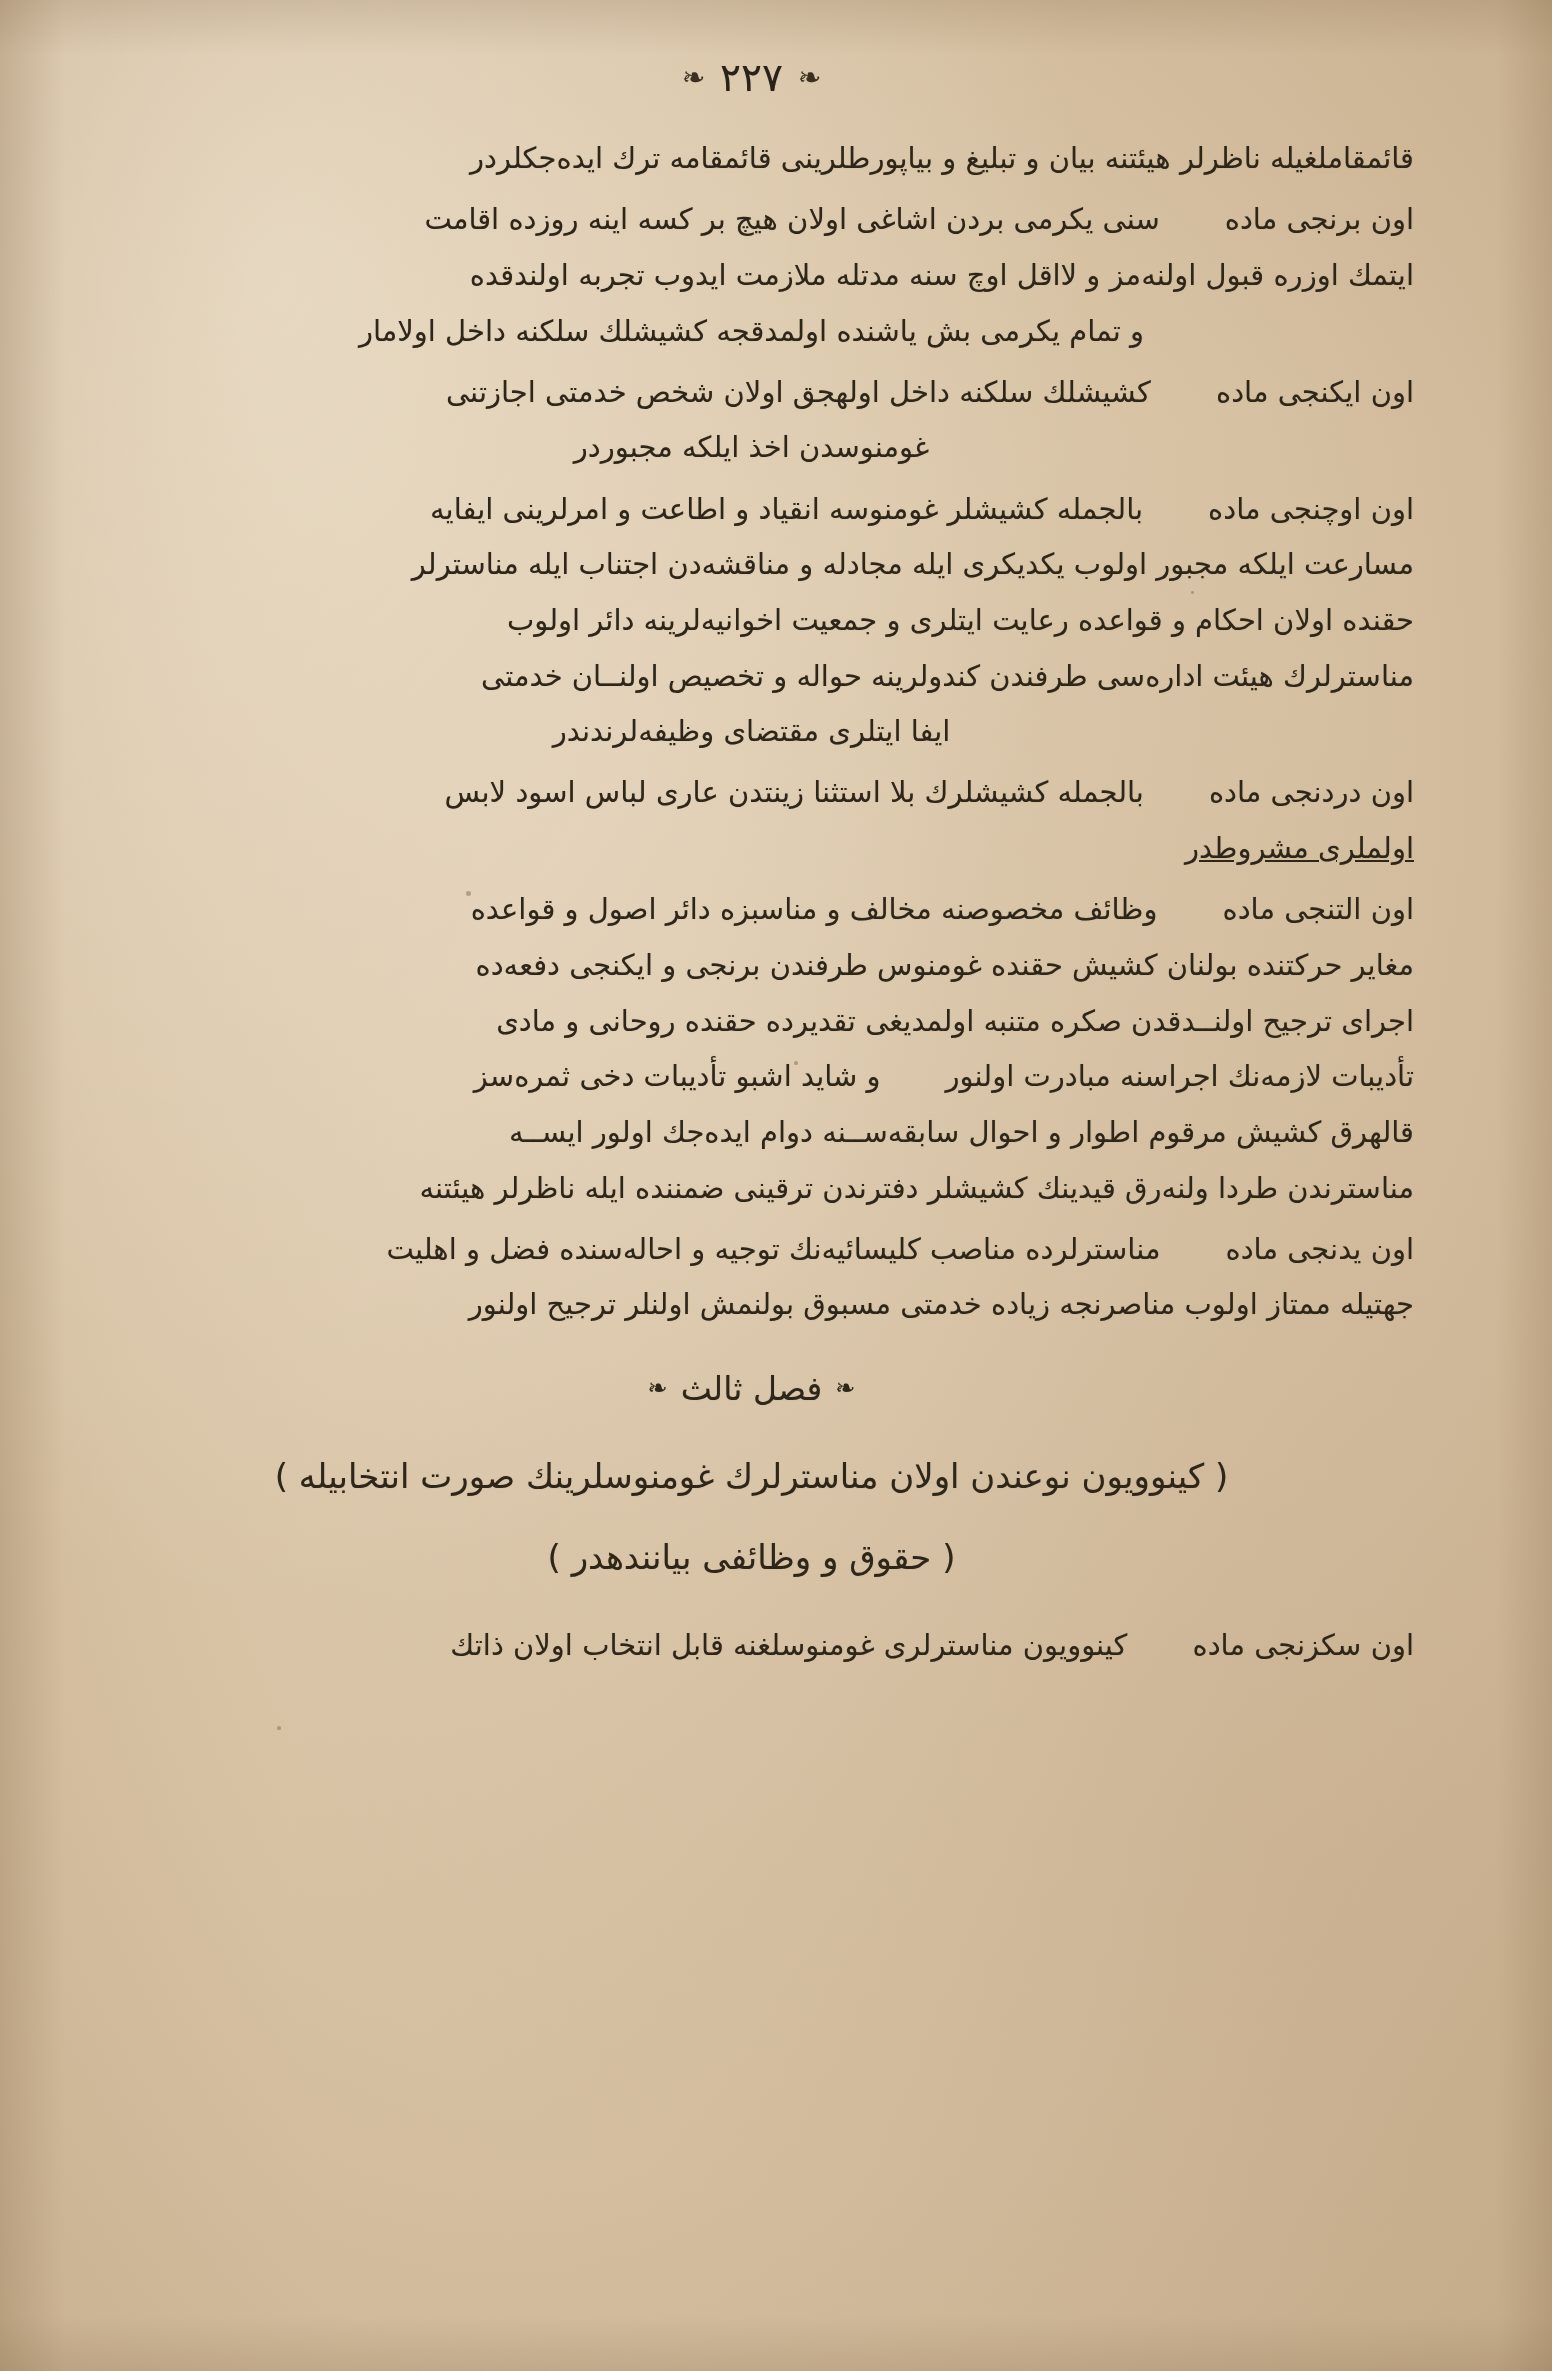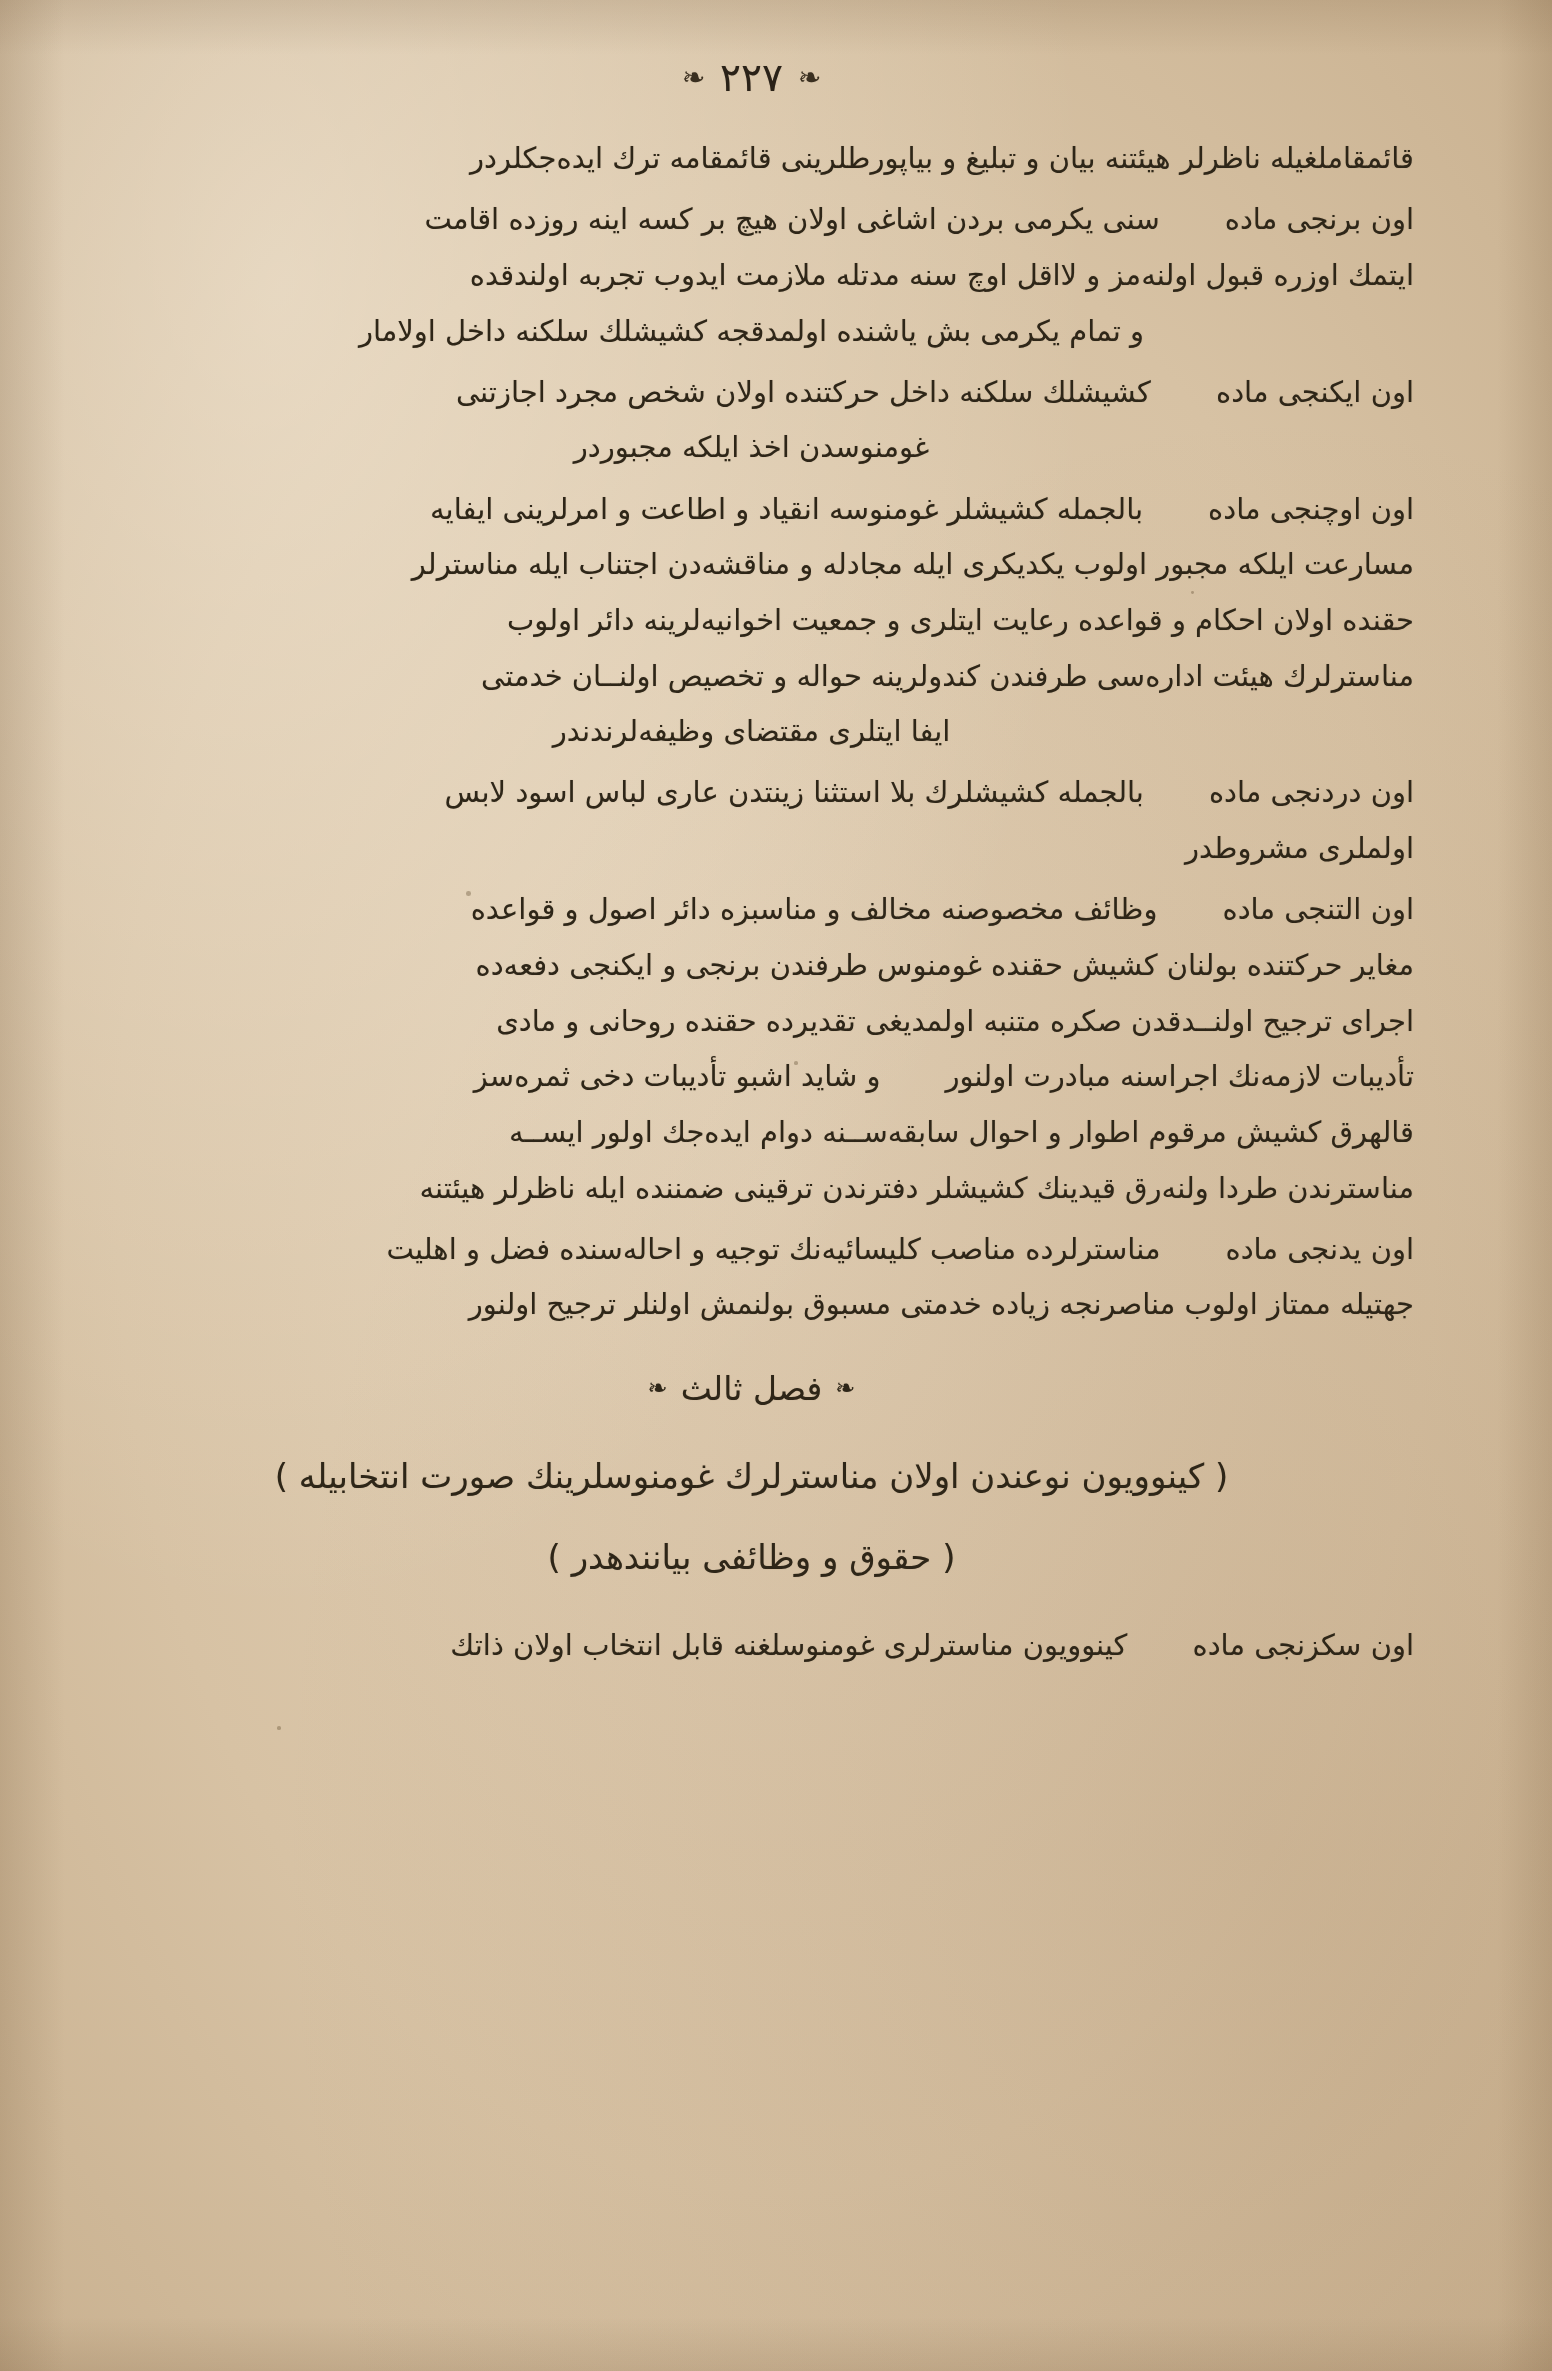--- a/index.html
+++ b/index.html
@@ -78,20 +78,21 @@
   }
 
   .centered-line {
     text-align: center;
     text-align-last: center;
     margin: 0 0 5.5px 0;
   }
   .indent-right {
     text-align: left;
     text-align-last: right;
+    text-decoration: underline;
   }
 
   .section-title {
     text-align: center;
     text-align-last: center;
     font-size: 33px;
     margin: 24px 0 24px 0;
     white-space: nowrap;
   }
   .section-title .orn {
@@ -142,21 +143,21 @@
 
       <p class="para">قائمقاملغیله ناظرلر هیئتنه بیان و تبلیغ و بیاپورطلرینی قائمقامه ترك ایده‌جكلردر</p>
 
       <div class="para">
         <span class="lead">اون برنجی ماده</span><span class="gap"></span><span>سنی یكرمی بردن اشاغی اولان هیچ بر كسه اینه روزده اقامت</span>
         <div>ایتمك اوزره قبول اولنه‌مز و لااقل اوچ سنه مدتله ملازمت ایدوب تجربه اولندقده</div>
         <div class="centered-line">و تمام یكرمی بش یاشنده اولمدقجه كشیشلك سلكنه داخل اولامار</div>
       </div>
 
       <div class="para">
-        <span class="lead">اون ایكنجی ماده</span><span class="gap"></span><span>كشیشلك سلكنه داخل حركتنده اولان شخص مجرد اجازتنی</span>
+        <span class="lead">اون ایكنجی ماده</span><span class="gap"></span><span>كشیشلك سلكنه داخل اولهجق اولان شخص خدمتی اجازتنی</span>
         <div class="centered-line">غومنوسدن اخذ ایلكه مجبوردر</div>
       </div>
 
       <div class="para">
         <span class="lead">اون اوچنجی ماده</span><span class="gap"></span><span>بالجمله كشیشلر غومنوسه انقیاد و اطاعت و امرلرینی ایفایه</span>
         <div>مسارعت ایلكه مجبور اولوب یكدیكری ایله مجادله و مناقشه‌دن اجتناب ایله مناسترلر</div>
         <div>حقنده اولان احكام و قواعده رعایت ایتلری و جمعیت اخوانیه‌لرینه دائر اولوب</div>
         <div>مناسترلرك هیئت اداره‌سی طرفندن كندولرینه حواله و تخصیص اولنــان خدمتی</div>
         <div class="centered-line">ایفا ایتلری مقتضای وظیفه‌لرندندر</div>
       </div>

